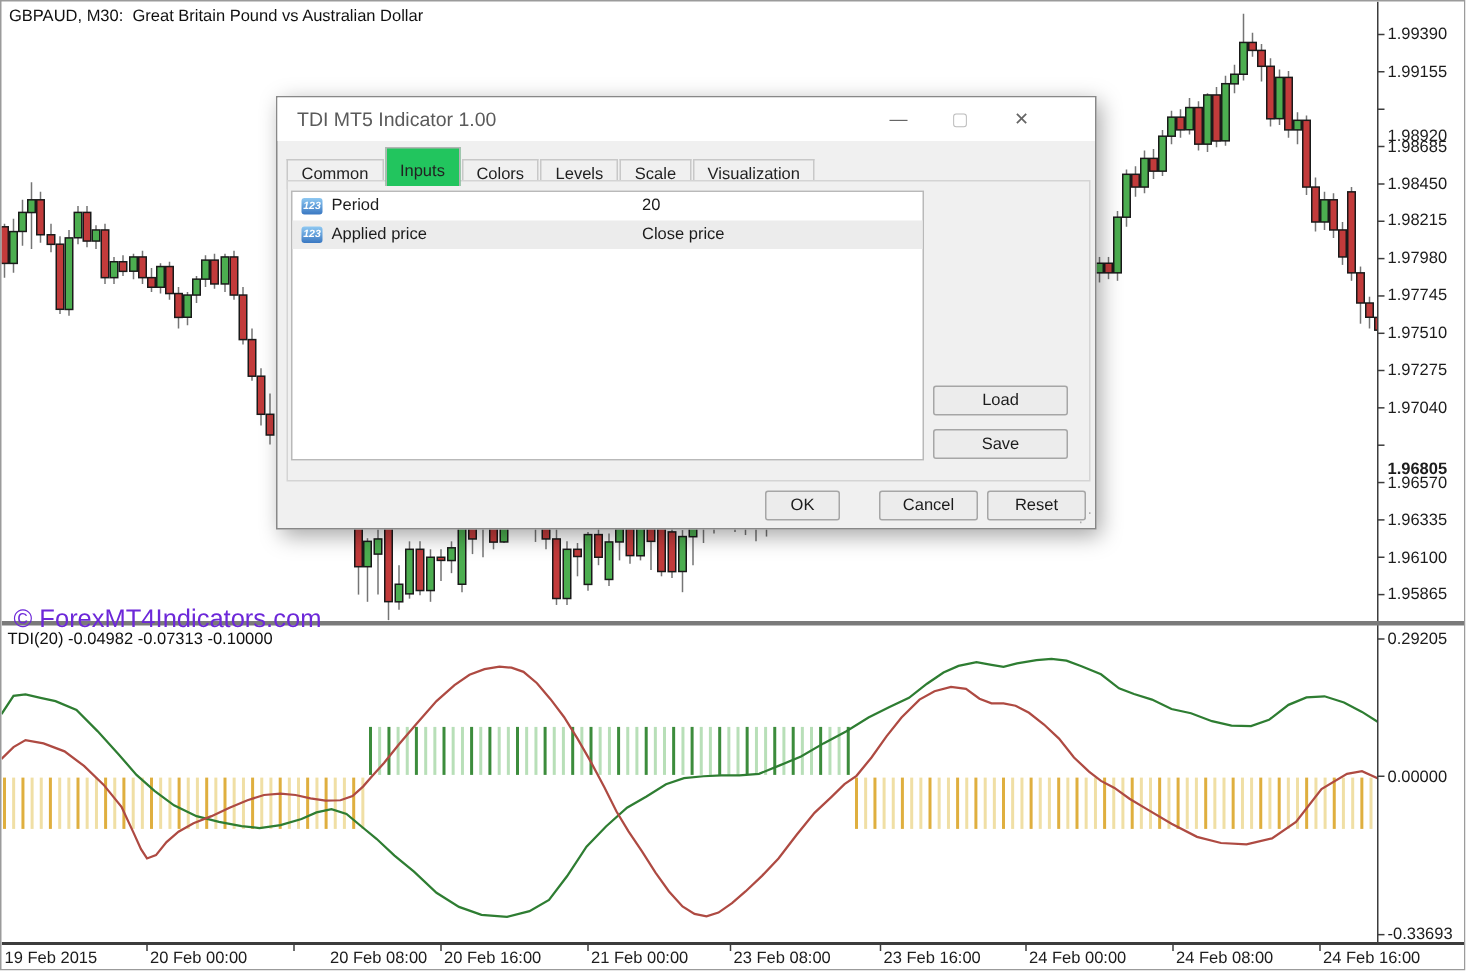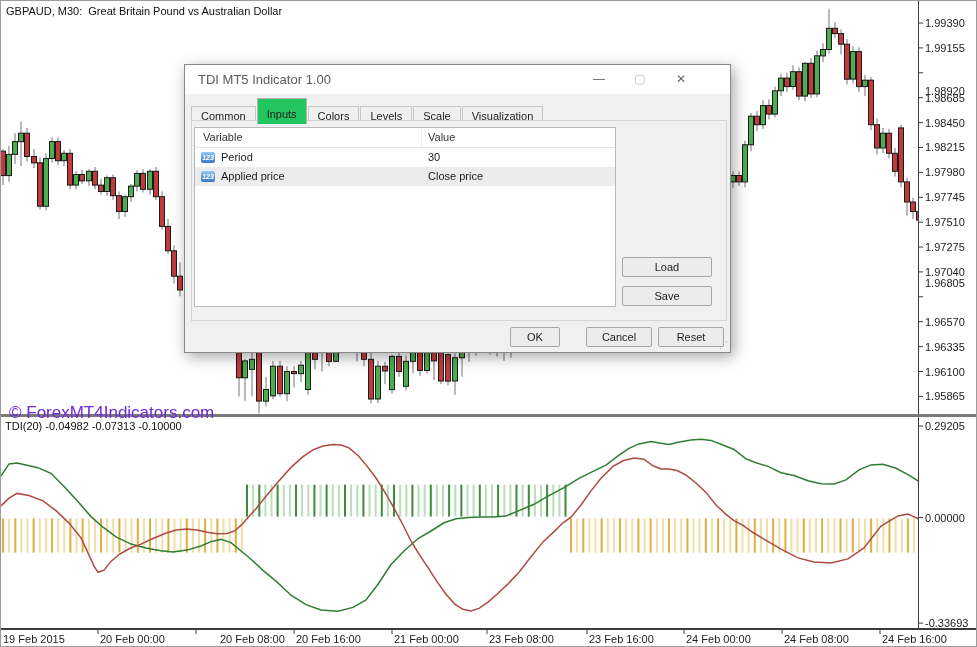--- a/index.html
+++ b/index.html
@@ -473,21 +473,21 @@
       <div class="axis-label" style="left: 924px; top: 40.8941px;">1.99155</div>
       <div class="axis-label" style="left: 924px; top: 84px;">1.98920</div>
       <div class="axis-label" style="left: 924px; top: 90.6822px;">1.98685</div>
       <div class="axis-label" style="left: 924px; top: 115.576px;">1.98450</div>
       <div class="axis-label" style="left: 924px; top: 140.47px;">1.98215</div>
       <div class="axis-label" style="left: 924px; top: 165.364px;">1.97980</div>
       <div class="axis-label" style="left: 924px; top: 190.258px;">1.97745</div>
       <div class="axis-label" style="left: 924px; top: 215.153px;">1.97510</div>
       <div class="axis-label" style="left: 924px; top: 240.047px;">1.97275</div>
       <div class="axis-label" style="left: 924px; top: 264.941px;">1.97040</div>
-      <div class="axis-label" style="left: 924px; top: 276px;">1.96805</div>
+      <div class="axis-label" style="left: 924px; top: 306px; font-weight: bold;">1.96805</div>
       <div class="axis-label" style="left: 924px; top: 314.729px;">1.96570</div>
       <div class="axis-label" style="left: 924px; top: 339.623px;">1.96335</div>
       <div class="axis-label" style="left: 924px; top: 364.517px;">1.96100</div>
       <div class="axis-label" style="left: 924px; top: 389.411px;">1.95865</div>
     </div>
   <div id="indicator-labels">
       <div class="axis-label" style="left: 924px; top: 419.001px;">0.29205</div>
       <div class="axis-label" style="left: 924px; top: 510.5px;">0.00000</div>
       <div class="axis-label" style="left: 924px; top: 616.06px;">-0.33693</div>
     </div>
@@ -512,29 +512,24 @@
       <span id="btn-close" class="win-ctl">✕</span>
     </div>
 
     <div id="tabs">
       <span class="tab">Common</span><span class="tab active">Inputs</span><span class="tab">Colors</span><span class="tab">Levels</span><span class="tab">Scale</span><span class="tab">Visualization</span>
     </div>
 
     <div id="tabpage"></div>
 
     <div id="param-table">
-      <div class="tbl-row header">
-        <span class="cell-name">Variable</span>
-        <span class="cell-value">Value</span>
-        <span class="col-sep"></span>
-      </div>
       <div class="tbl-row">
         <span class="num-icon">123</span>
         <span class="cell-name with-icon">Period</span>
-        <span class="cell-value">30</span>
+        <span class="cell-value">20</span>
       </div>
       <div class="tbl-row selected">
         <span class="num-icon">123</span>
         <span class="cell-name with-icon">Applied price</span>
         <span class="cell-value">Close price</span>
       </div>
     </div>
 
     <div id="btn-load" class="btn">Load</div>
     <div id="btn-save" class="btn">Save</div>

